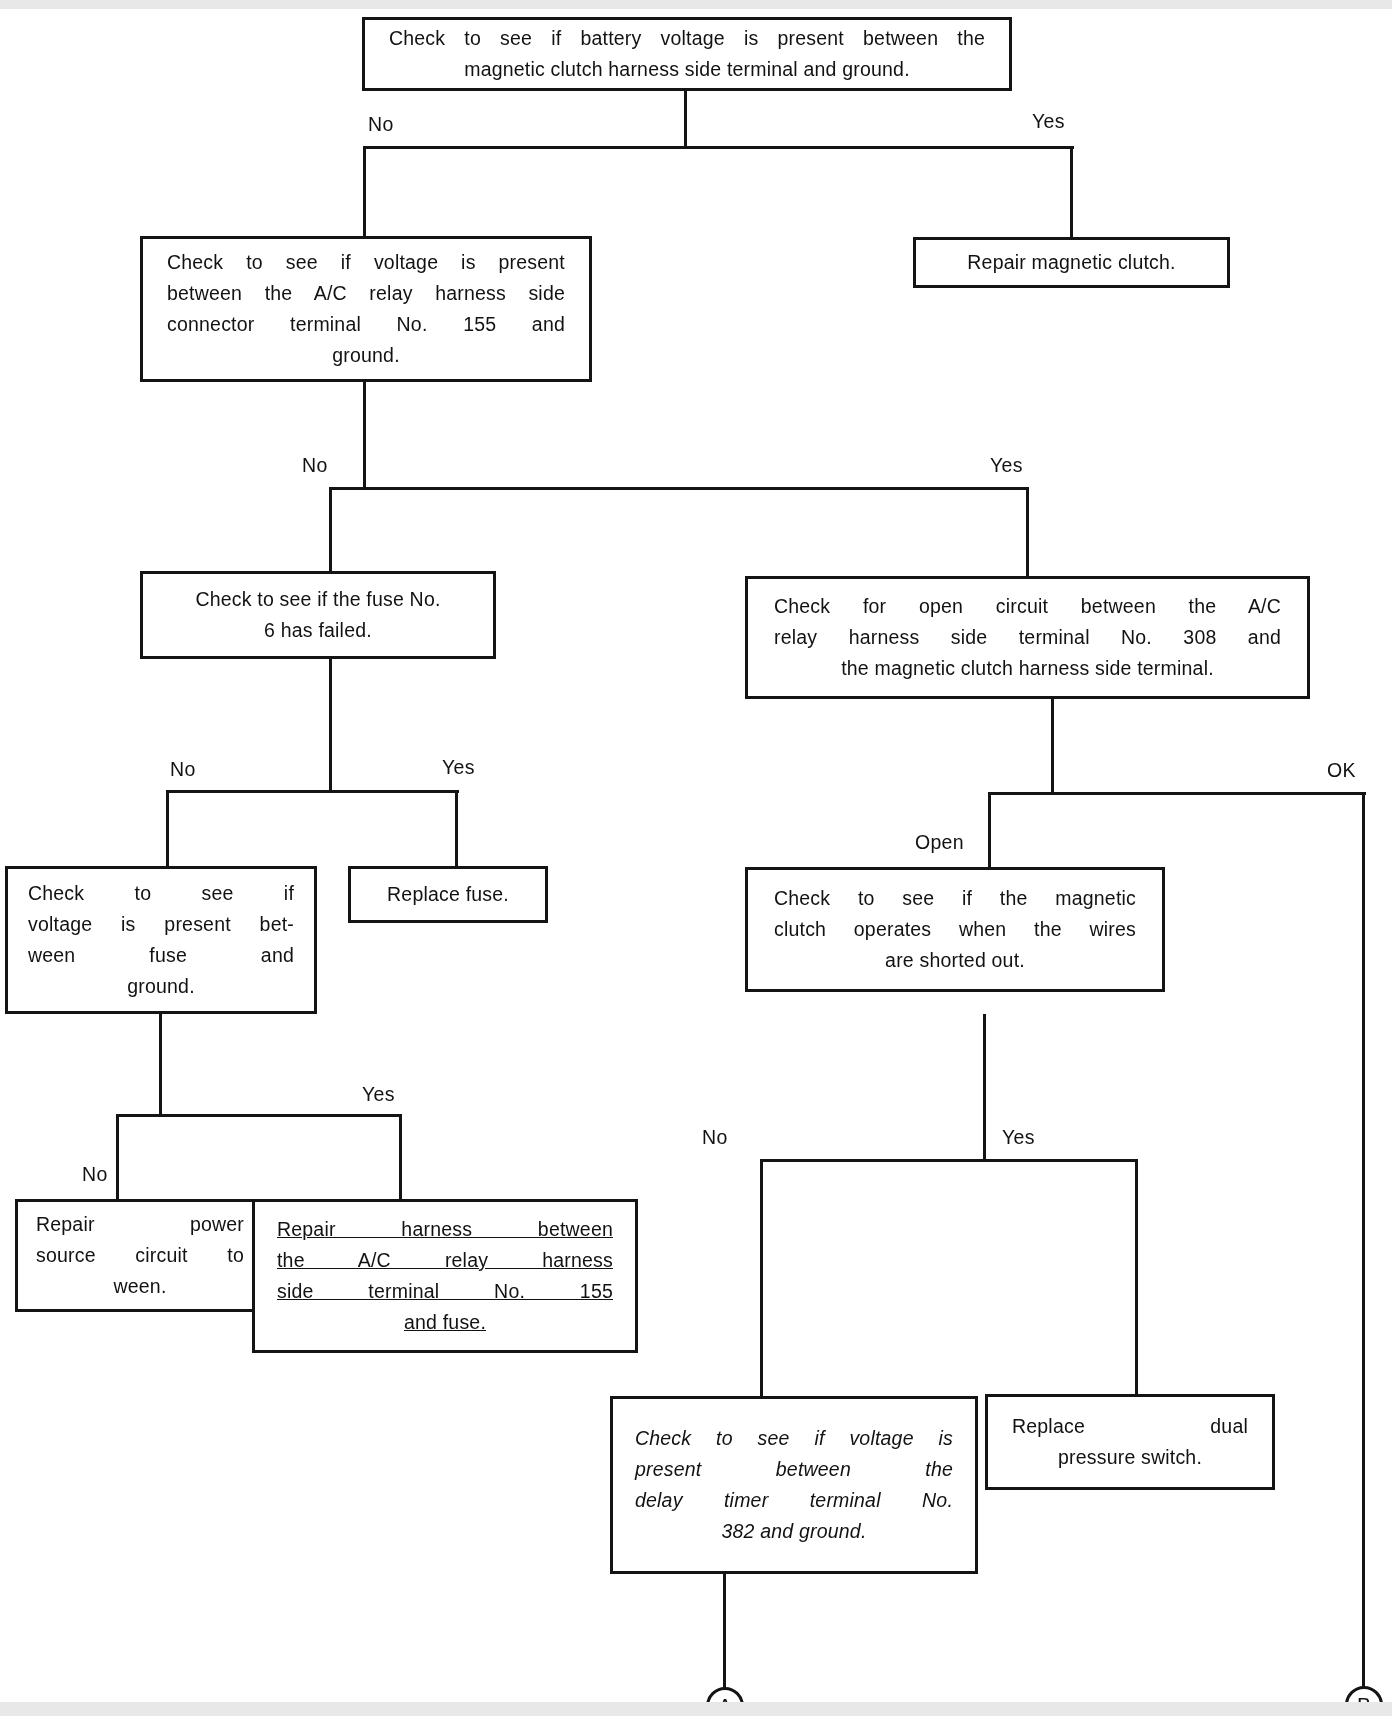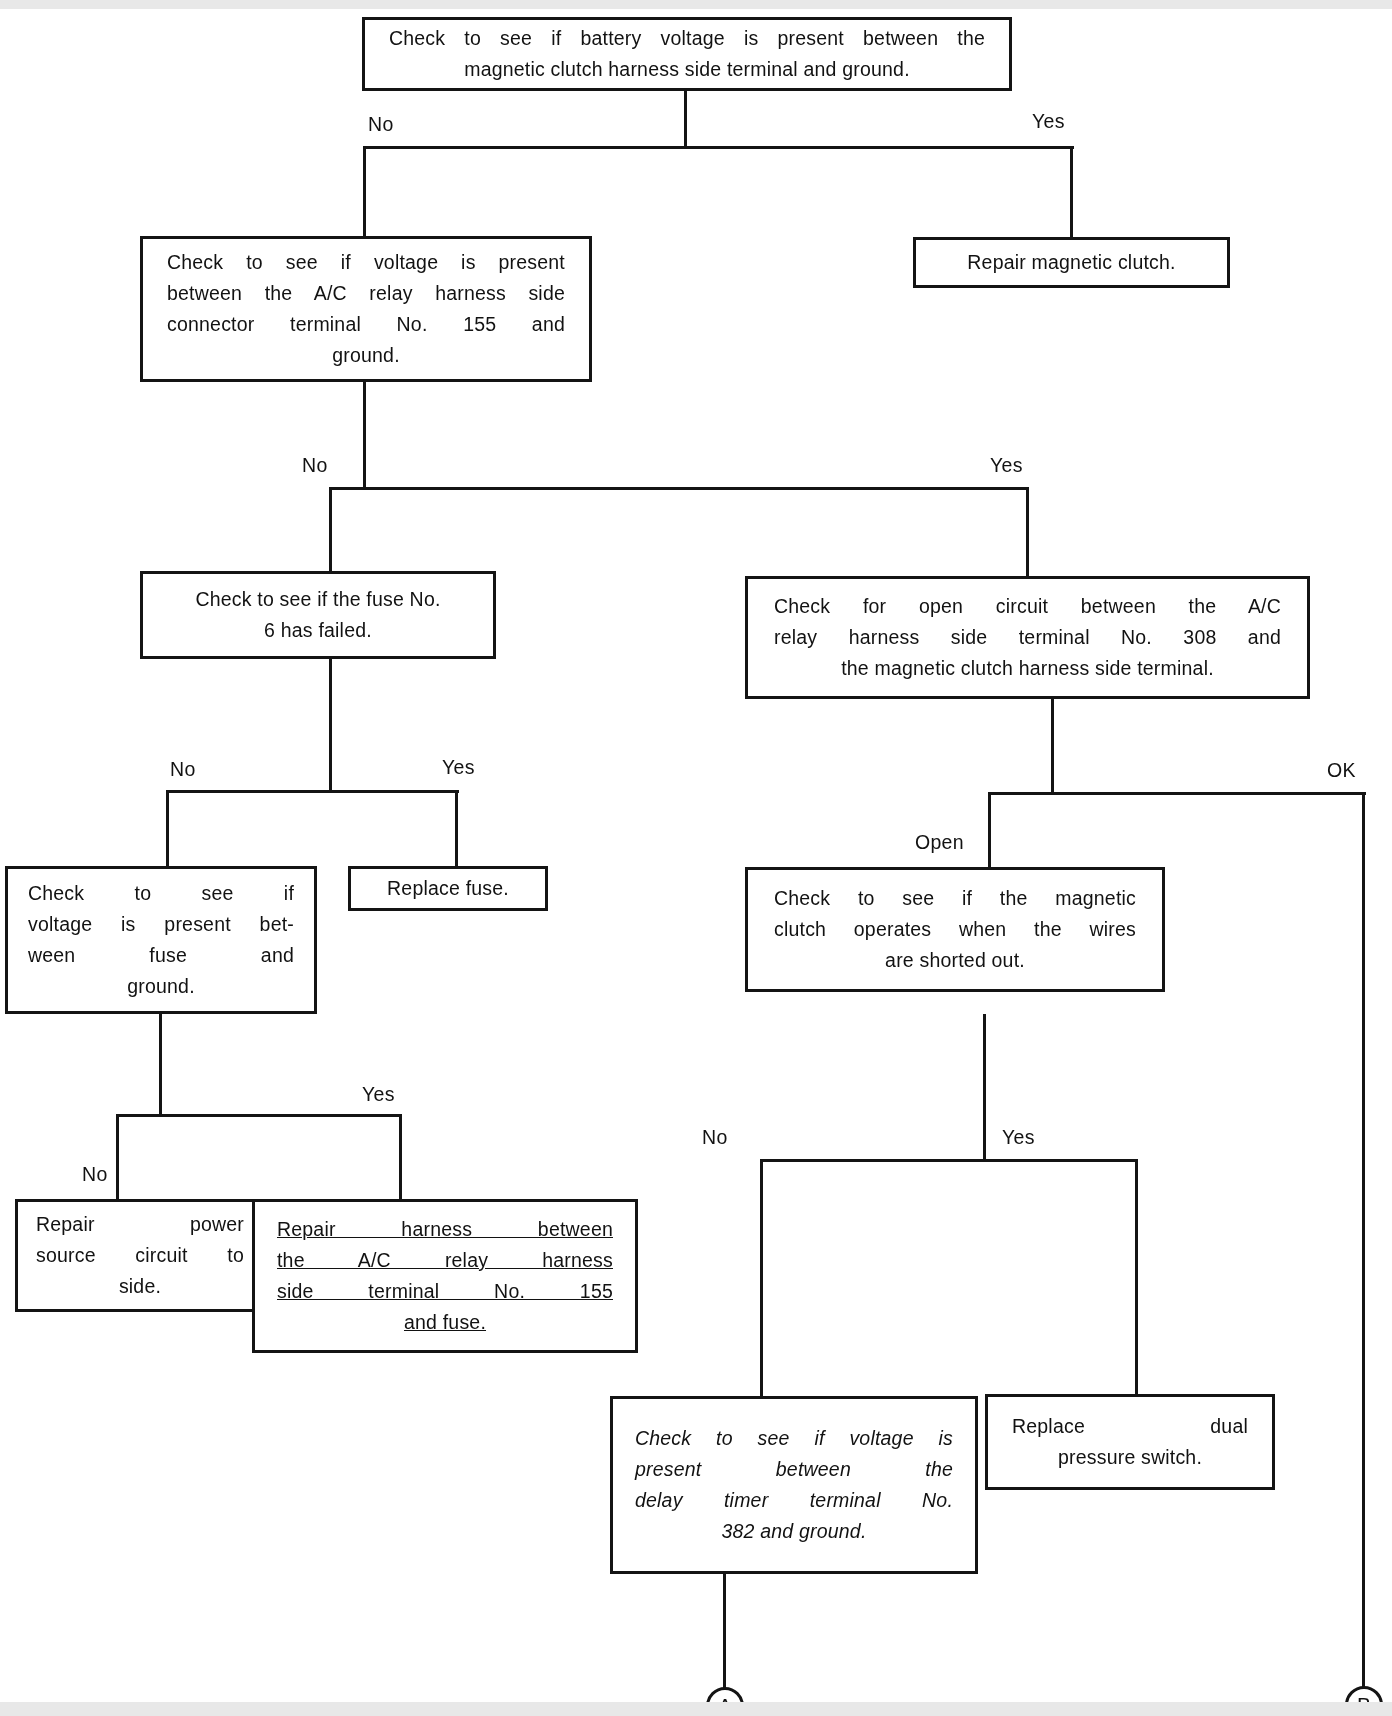--- a/index.html
+++ b/index.html
@@ -94,34 +94,34 @@
     <div class="ln">the magnetic clutch harness side terminal.</div>
   </div>
 
   <div class="node" style="left:5px; top:857px; width:312px; padding:9px 20px;">
     <div class="ln j">Check to see if</div>
     <div class="ln j">voltage is present bet-</div>
     <div class="ln j">ween fuse and</div>
     <div class="ln">ground.</div>
   </div>
 
-  <div class="node" style="left:348px; top:857px; width:200px; padding:4px 20px;">
+  <div class="node" style="left:348px; top:857px; width:200px; padding:10px 20px;">
     <div class="ln">Replace fuse.</div>
   </div>
 
   <div class="node" style="left:745px; top:858px; width:420px; padding:13px 26px;">
     <div class="ln j">Check to see if the magnetic</div>
     <div class="ln j">clutch operates when the wires</div>
     <div class="ln">are shorted out.</div>
   </div>
 
   <div class="node" style="left:15px; top:1190px; width:250px; padding:7px 18px;">
     <div class="ln j">Repair power</div>
     <div class="ln j">source circuit to</div>
-    <div class="ln">side.</div>
+    <div class="ln">ween.</div>
   </div>
 
   <div class="node" style="left:252px; top:1190px; width:386px; padding:12px 22px;text-decoration:underline;">
     <div class="ln j">Repair harness between</div>
     <div class="ln j">the A/C relay harness</div>
     <div class="ln j">side terminal No. 155</div>
     <div class="ln">and fuse.</div>
   </div>
 
   <div class="node" style="left:610px; top:1387px; width:368px; padding:24px 22px;font-style:italic;">

